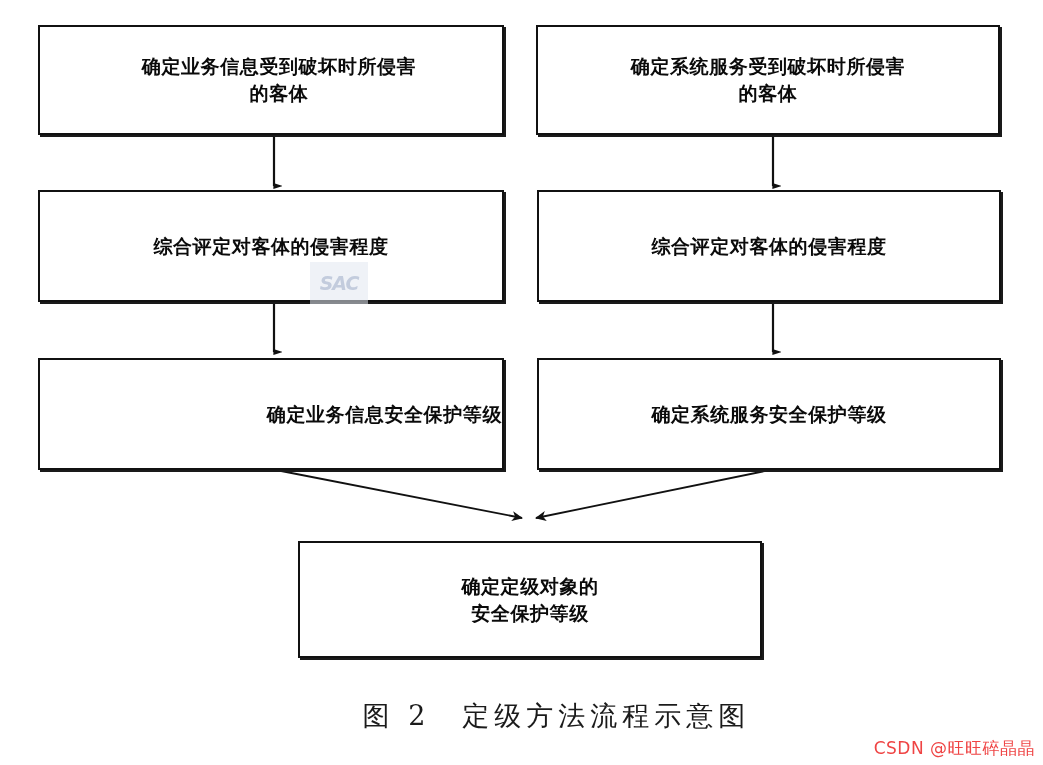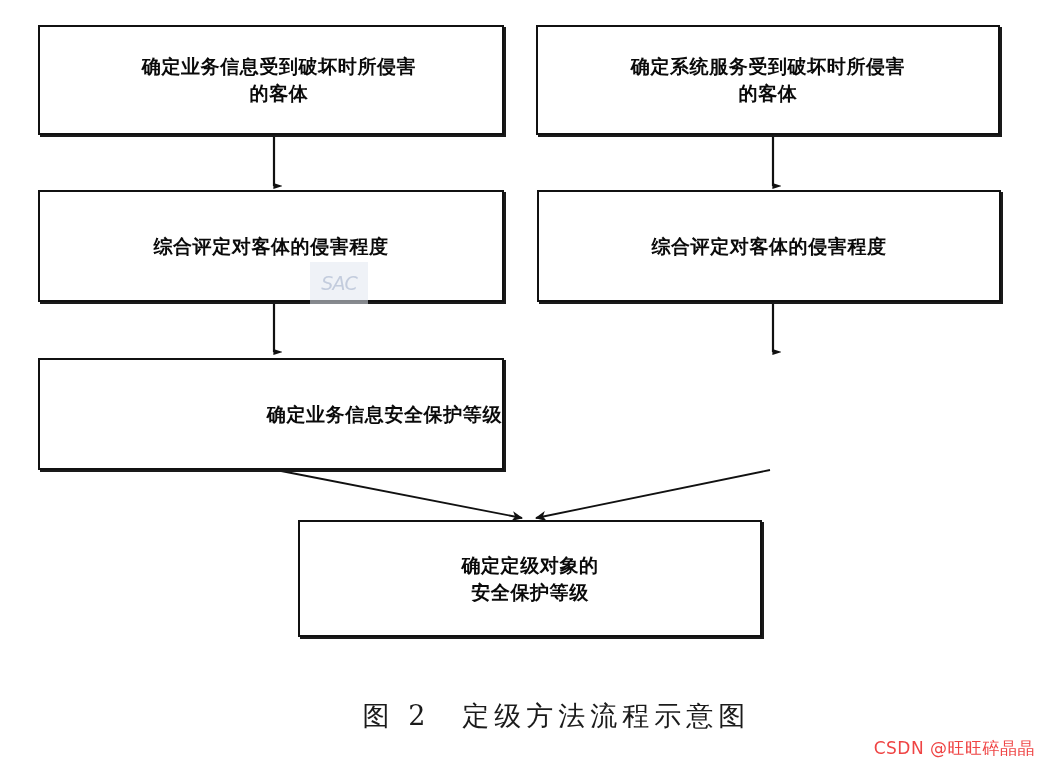--- a/index.html
+++ b/index.html
@@ -74,21 +74,21 @@
     height: 42px;
     z-index: 5;
     display: flex;
     align-items: center;
     justify-content: center;
     background: rgba(226, 231, 241, 0.55);
     pointer-events: none;
   }
   #sac-watermark span {
     font-family: "DejaVu Sans", "Liberation Sans", sans-serif;
-    font-weight: 400;
+    font-weight: 700;
     font-style: italic;
     font-size: 19px;
     letter-spacing: -1px;
     color: #c3ccdd;
   }
   #csdn-watermark {
     position: absolute;
     right: 8px;
     top: 737px;
     font-family: "DejaVu Sans", "Liberation Sans", sans-serif;
@@ -142,22 +142,25 @@
   </div>
 
   <div class="node" style="left:537px; top:190px; width:464px; height:112px;">
     <div class="node-label">综合评定对客体的侵害程度</div>
   </div>
 
   <div class="node" style="left:38px; top:358px; width:466px; height:112px;justify-content:flex-end;">
     <div class="node-label">确定业务信息安全保护等级</div>
   </div>
 
+  <div class="node" style="left:537px; top:358px; width:464px; height:112px;">
+    <div class="node-label">确定系统服务安全保护等级</div>
+  </div>
 
-  <div class="node" style="left:298px; top:520px; width:464px; height:117px;">
+  <div class="node" style="left:298px; top:541px; width:464px; height:117px;">
     <div class="node-label">确定定级对象的
 安全保护等级</div>
   </div>
 
   <div id="sac-watermark">
     <span>SAC</span>
   </div>
 
   <div id="caption">图 2　定级方法流程示意图</div>
 

